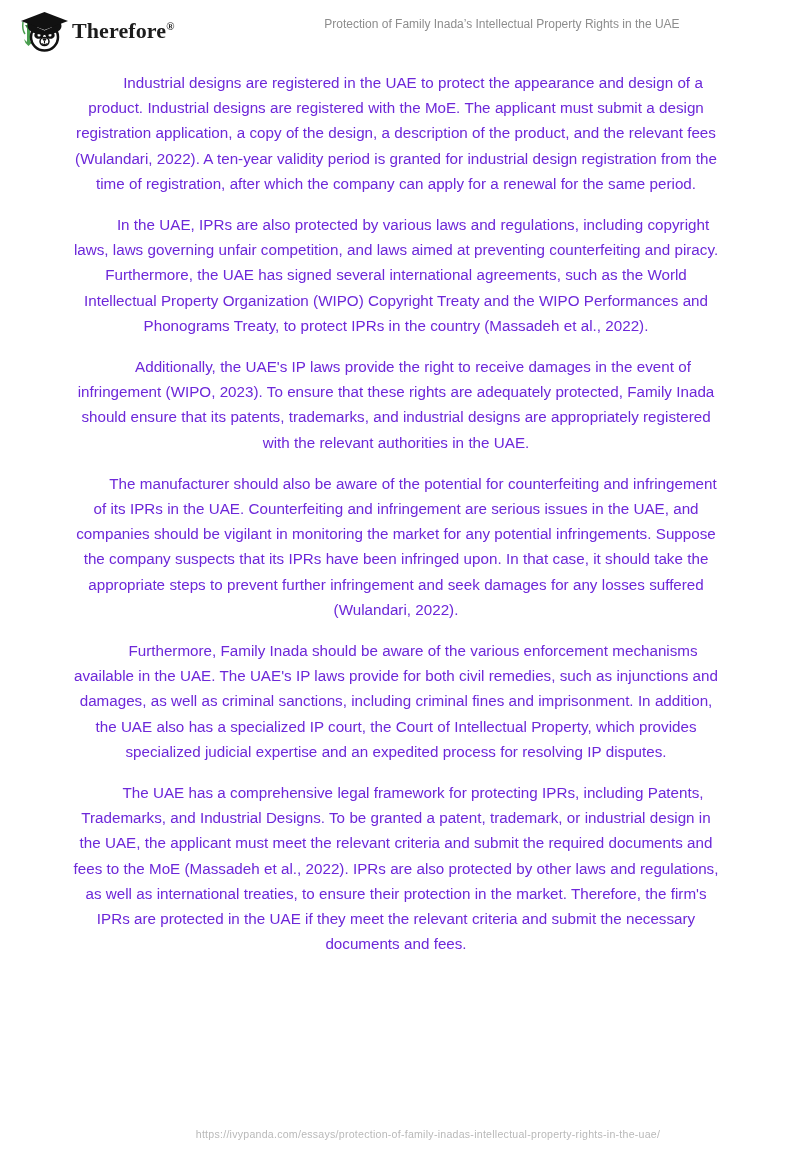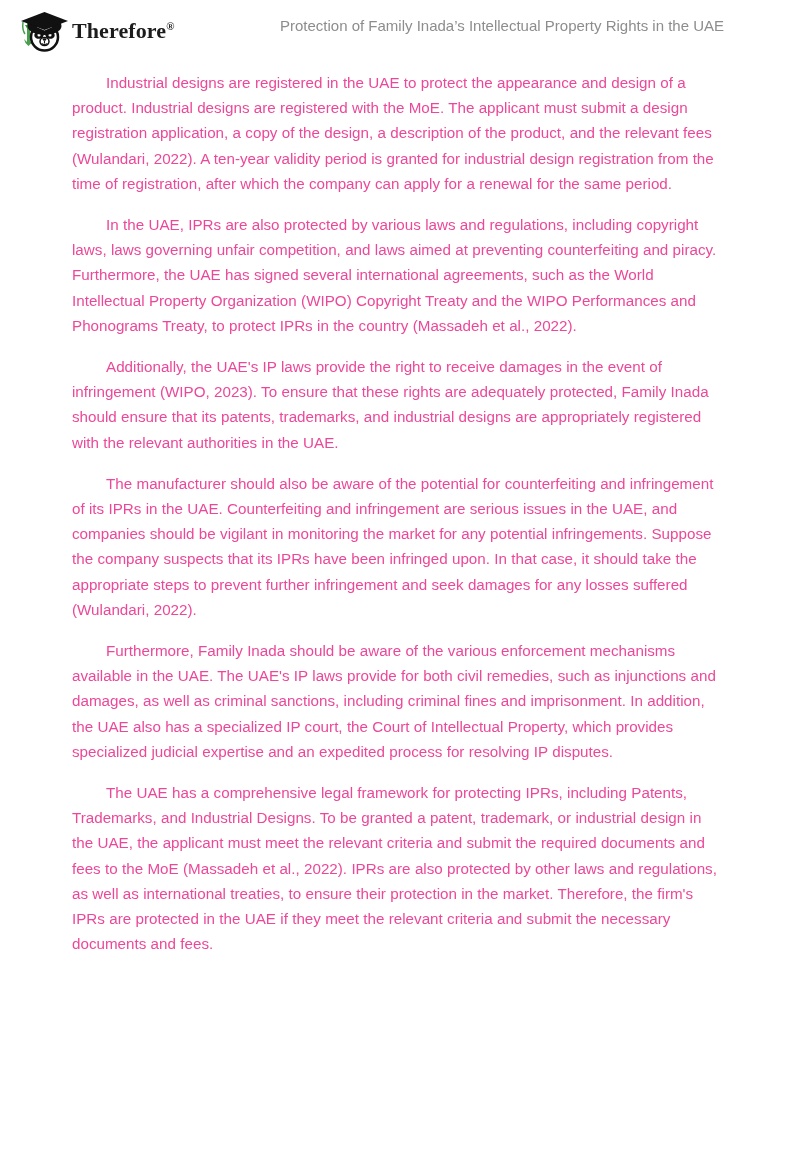--- a/index.html
+++ b/index.html
@@ -60,42 +60,42 @@
     vertical-align: super;
     font-weight: bold;
     color: #1c1c1c;
   }
   .header-title {
     position: absolute;
     left: 230px;
     right: 26px;
     top: 17px;
     text-align: center;
-    font-size: 15px;
+    font-size: 12px;
     color: #8d8d8d;
     font-family: "Liberation Sans", sans-serif;
     white-space: nowrap;
     overflow: hidden;
     text-overflow: ellipsis;
   }
 
   
   .content {
     position: absolute;
     left: 72px;
     top: 70px;
     width: 648px;
   }
   .para {
     font-size: 15.2px;
     line-height: 25.2px;
-    color: #ec4899;
+    color: #6d28d9;
     text-indent: 34px;
     margin: 0 0 16px 0;
-    text-align: left;
+    text-align: center;
     word-spacing: 0.1px;
   }
   .para:last-child { margin-bottom: 9px; }
 
   
   .page-footer {
     position: absolute;
     left: 0;
     bottom: 18px;
     width: 800px;
@@ -154,14 +154,17 @@
 
   <div class="content">
     <p class="para">Industrial designs are registered in the UAE to protect the appearance and design of a product. Industrial designs are registered with the MoE. The applicant must submit a design registration application, a copy of the design, a description of the product, and the relevant fees (Wulandari, 2022). A ten-year validity period is granted for industrial design registration from the time of registration, after which the company can apply for a renewal for the same period.</p>
     <p class="para">In the UAE, IPRs are also protected by various laws and regulations, including copyright laws, laws governing unfair competition, and laws aimed at preventing counterfeiting and piracy. Furthermore, the UAE has signed several international agreements, such as the World Intellectual Property Organization (WIPO) Copyright Treaty and the WIPO Performances and Phonograms Treaty, to protect IPRs in the country (Massadeh et al., 2022).</p>
     <p class="para">Additionally, the UAE's IP laws provide the right to receive damages in the event of infringement (WIPO, 2023). To ensure that these rights are adequately protected, Family Inada should ensure that its patents, trademarks, and industrial designs are appropriately registered with the relevant authorities in the UAE.</p>
     <p class="para">The manufacturer should also be aware of the potential for counterfeiting and infringement of its IPRs in the UAE. Counterfeiting and infringement are serious issues in the UAE, and companies should be vigilant in monitoring the market for any potential infringements. Suppose the company suspects that its IPRs have been infringed upon. In that case, it should take the appropriate steps to prevent further infringement and seek damages for any losses suffered (Wulandari, 2022).</p>
     <p class="para">Furthermore, Family Inada should be aware of the various enforcement mechanisms available in the UAE. The UAE's IP laws provide for both civil remedies, such as injunctions and damages, as well as criminal sanctions, including criminal fines and imprisonment. In addition, the UAE also has a specialized IP court, the Court of Intellectual Property, which provides specialized judicial expertise and an expedited process for resolving IP disputes.</p>
     <p class="para">The UAE has a comprehensive legal framework for protecting IPRs, including Patents, Trademarks, and Industrial Designs. To be granted a patent, trademark, or industrial design in the UAE, the applicant must meet the relevant criteria and submit the required documents and fees to the MoE (Massadeh et al., 2022). IPRs are also protected by other laws and regulations, as well as international treaties, to ensure their protection in the market. Therefore, the firm's IPRs are protected in the UAE if they meet the relevant criteria and submit the necessary documents and fees.</p>
   </div>
 
+  <div class="page-footer">
+    <span class="footer-url">https://ivypanda.com/essays/protection-of-family-inadas-intellectual-property-rights-in-the-uae/</span>
+  </div>
 
 </div>
 
 </body></html>

